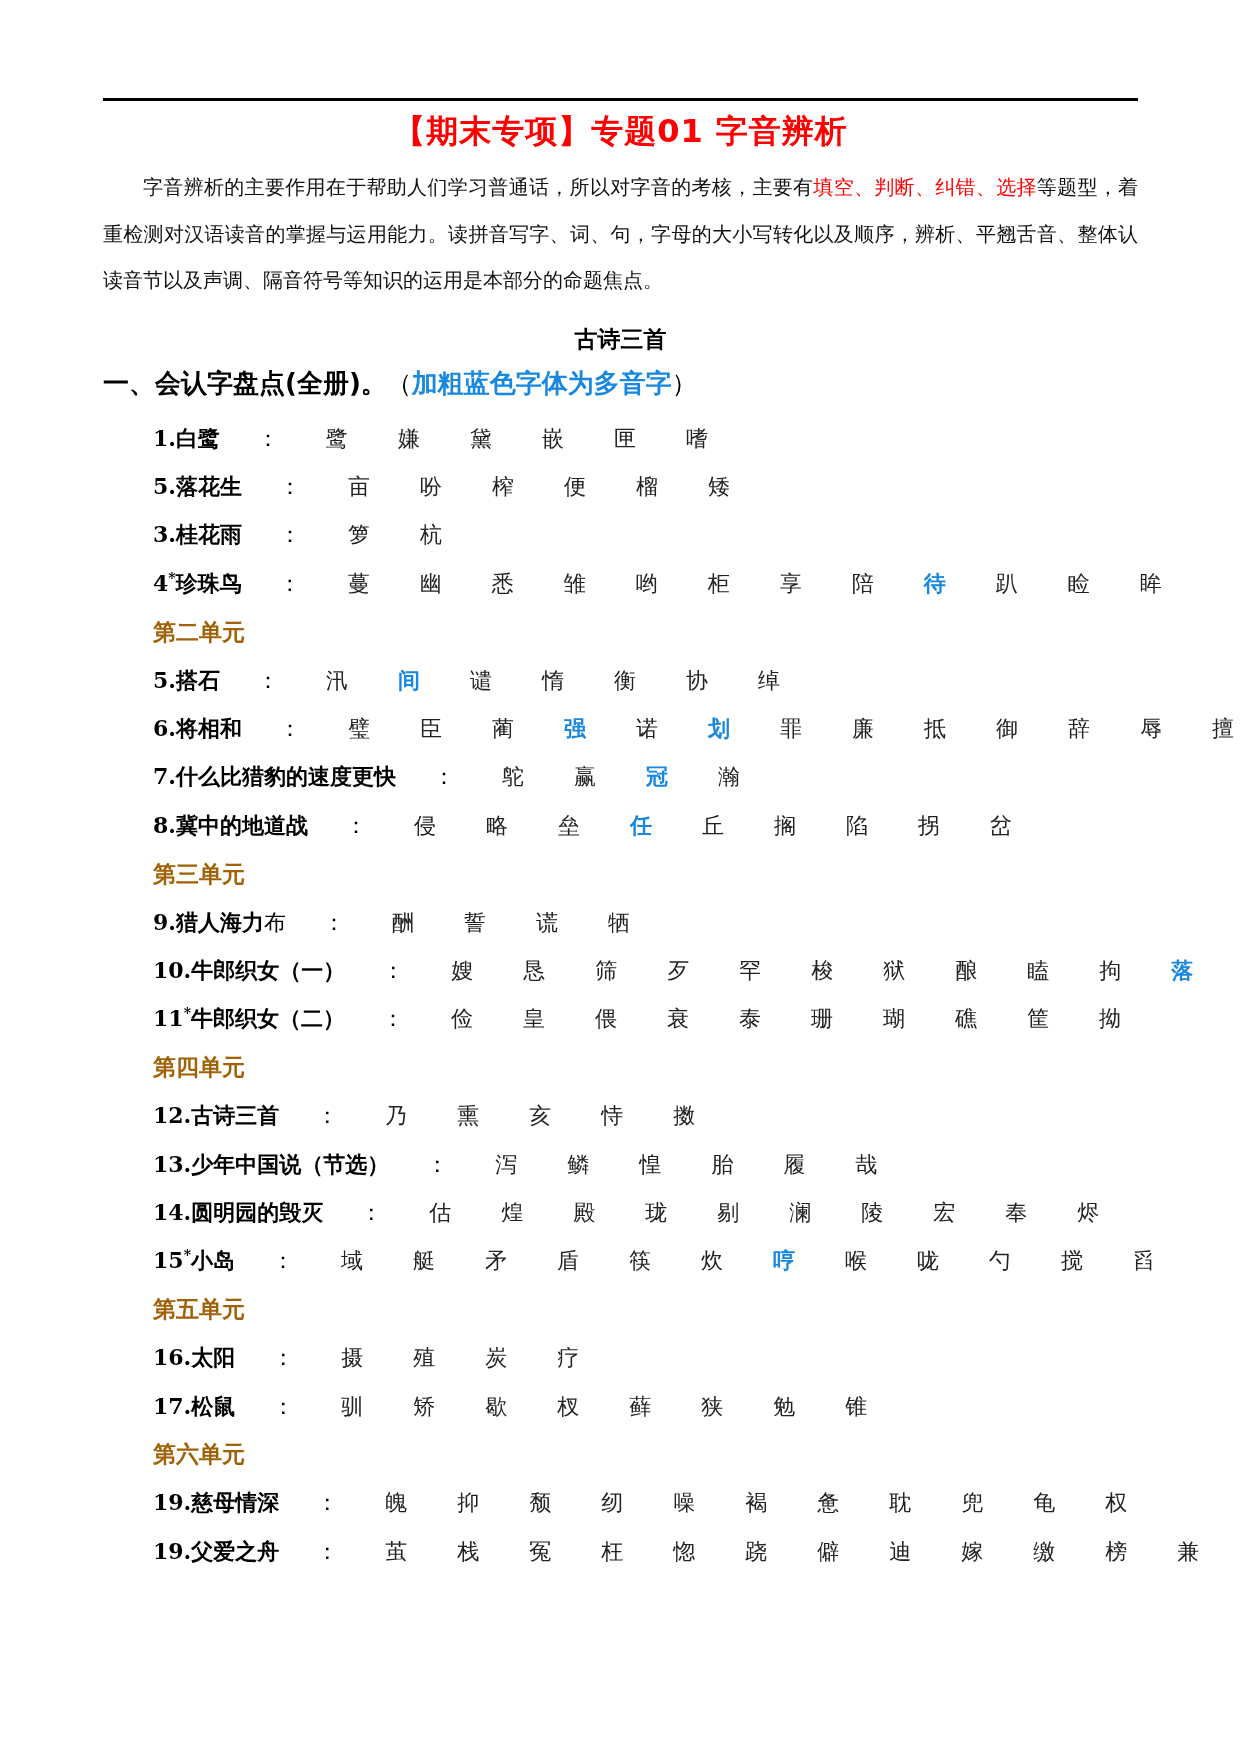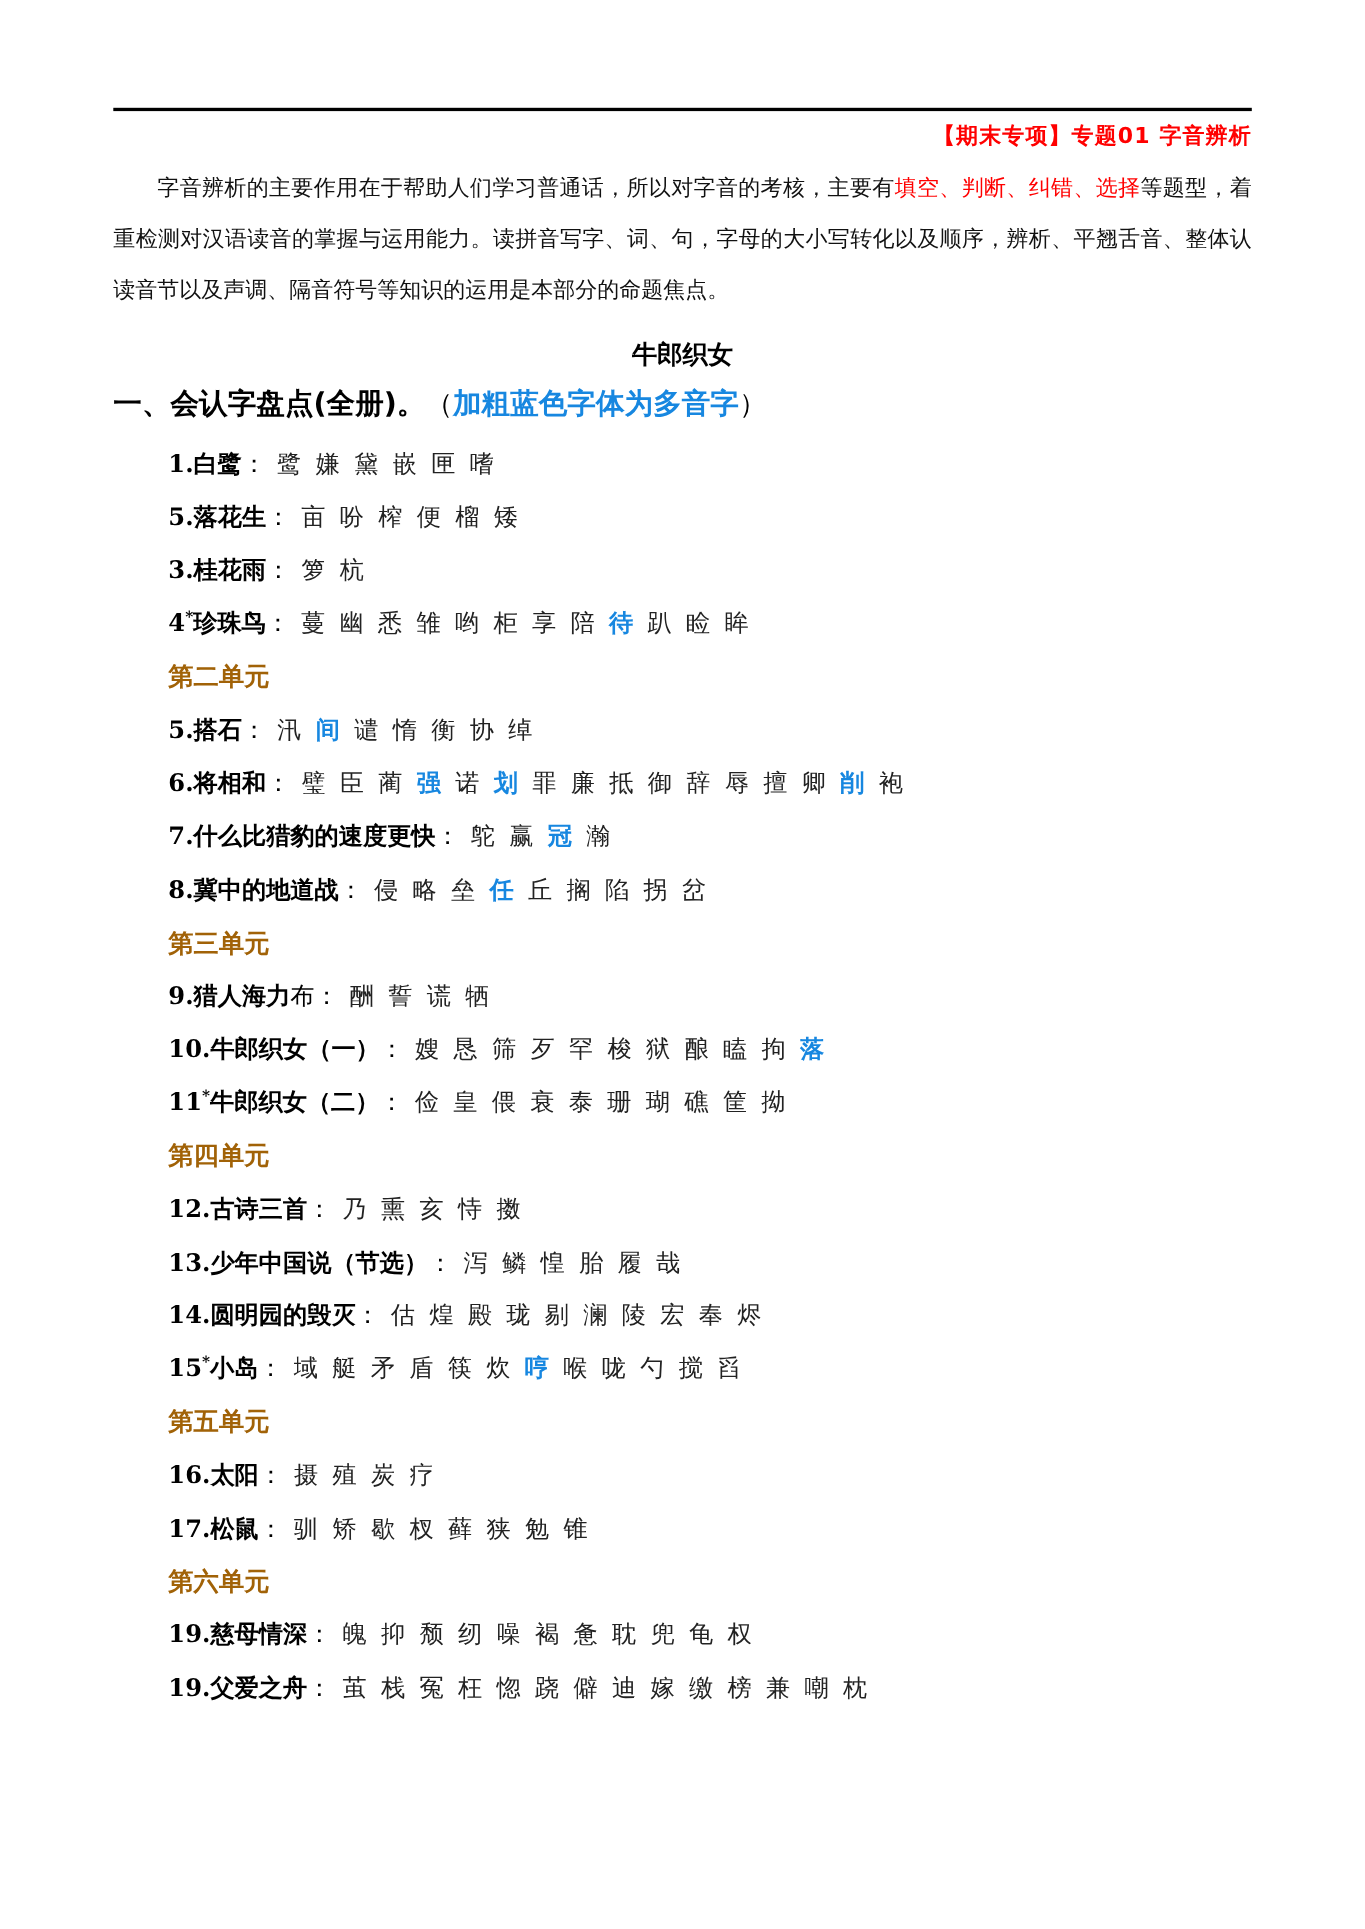--- a/index.html
+++ b/index.html
@@ -14,24 +14,24 @@
     color:#1a1a1a;
     overflow:hidden;
   }
   .header-rule{
     margin-top:98px;
     border-top:3px solid #000;
     height:0;
   }
   .doc-title{
     margin-top:9px;
-    text-align:right;
+    text-align:center;
     font-family:"DejaVu Sans", sans-serif;
     font-weight:bold;
-    font-size:20px;
+    font-size:32px;
     color:var(--red,#FF0000);
     letter-spacing:1px;
   }
   .intro{
     margin-top:10px;
     font-size:20px;
     line-height:46.5px;
     text-align:justify;
     text-indent:2em;
     color:#111;
@@ -56,20 +56,21 @@
   .part-heading .paren{ font-weight:normal; font-size:25px; }
   .lesson-list{
     margin-top:14px;
     padding-left:50px;
   }
   .row{
     height:48.4px;
     display:flex;
     align-items:center;
     white-space:nowrap;
+    gap:37px;
   }
   .unit-heading{
     font-family:Liberation Sans, sans-serif;
     font-weight:bold;
     font-size:23px;
     color:#a16207;
     text-align:right;
   }
   .lesson-label{
     font-weight:bold;
@@ -102,21 +103,21 @@
 <body>
 
 <div class="page">
 
   <div class="header-rule"></div>
 
   <div class="doc-title">【期末专项】专题01 字音辨析</div>
 
   <p class="intro"><span>字音辨析的主要作用在于帮助人们学习普通话，所以对字音的考核，主要有</span><span class="red">填空、判断、纠错、选择</span><span>等题型，着重检测对汉语读音的掌握与运用能力。读拼音写字、词、句，字母的大小写转化以及顺序，辨析、平翘舌音、整体认读音节以及声调、隔音符号等知识的运用是本部分的命题焦点。</span></p>
 
-  <div class="kaodian">牛郎织女</div>
+  <div class="kaodian">古诗三首</div>
 
   <div class="part-heading"><span>一、会认字盘点(全册)。</span><span class="paren">（</span><span class="note">加粗蓝色字体为多音字</span><span class="paren">）</span></div>
 
   <div class="lesson-list" id="lesson-list">
       <div class="row">
         <span class="lesson-label">1.白鹭</span>
         <span class="lesson-colon">：</span>
         <span class="char">鹭</span>
         <span class="char">嫌</span>
         <span class="char">黛</span>

